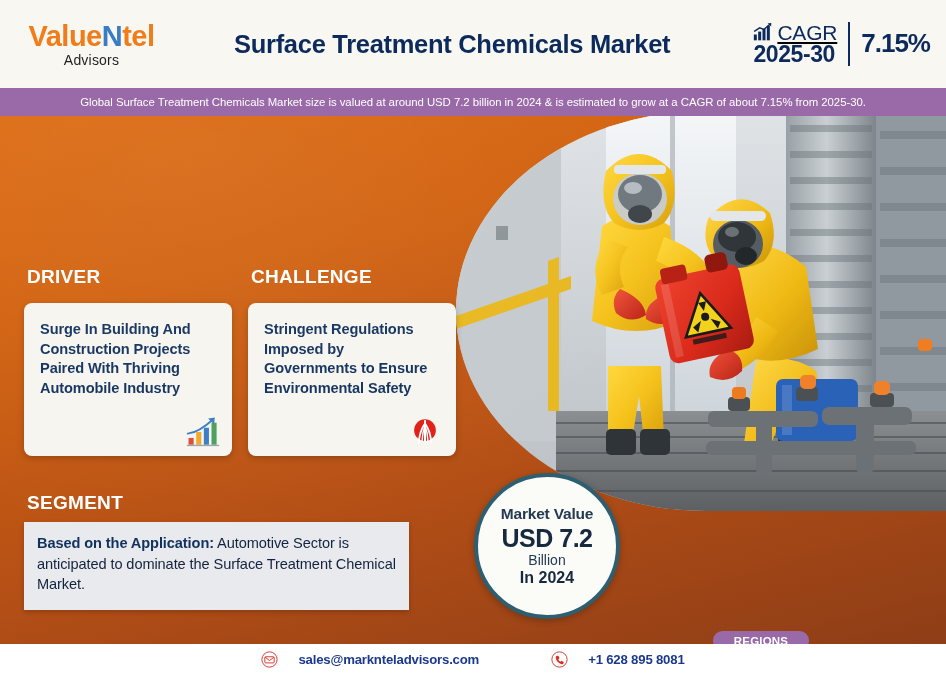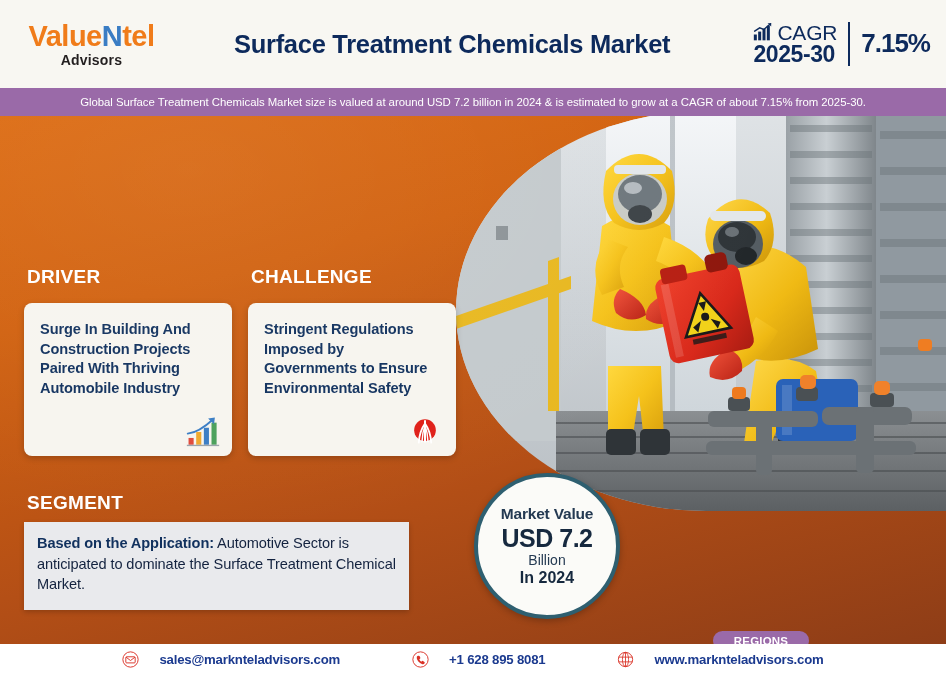--- a/index.html
+++ b/index.html
@@ -22,38 +22,38 @@
   }
   .logo-wrap {
     width:165px; padding-left:18px;
     display:flex; flex-direction:column; align-items:center;
     line-height:1;
   }
   .logo-main { font-size:29px; font-weight:bold; letter-spacing:-0.5px; }
   .logo-mark { color:#F07C1A; }
   .logo-n    { color:#3A7DC4; }
   .logo-tel  { color:#F07C1A; }
-  .logo-sub  { font-size:14px; color:#231f20; margin-top:2px; letter-spacing:0.2px;font-weight:bold; }
+  .logo-sub  { font-size:14px; color:#231f20; margin-top:2px; letter-spacing:0.2px; }
 
   .header-title {
     flex:1;
     text-align:center;
     font-size:25.5px;
     font-weight:bold;
     color:#0d2a5c;
     letter-spacing:-0.3px;
     padding-right:14px;
   }
 
   .cagr-block {
     display:flex; align-items:center;
     padding-right:16px;
   }
   .cagr-left { display:flex; flex-direction:column; align-items:flex-start; line-height:1.02; }
-  .cagr-top { display:flex; align-items:center; gap:4px; }
+  .cagr-top { display:flex; align-items:center; gap:4px;text-decoration:underline; }
   .cagr-word { font-size:21px; color:#0d2a5c; letter-spacing:-0.2px; }
   .cagr-years { font-size:23px; font-weight:bold; color:#0d2a5c; letter-spacing:-0.4px; }
   .cagr-divider { width:2px; height:44px; background:#0d2a5c; margin:0 11px; }
   .cagr-value { font-size:26px; font-weight:bold; color:#0d2a5c; letter-spacing:-1px; }
 
   
   .banner {
     position:absolute; left:0; top:88px; width:946px; height:28px;
     background:#9a6aa8;
     display:flex; align-items:center; justify-content:center;
@@ -428,26 +428,16 @@
     <div class="footer-item">
       <span class="fico">
         <svg viewBox="0 0 20 20" width="17" height="17" aria-hidden="true">
           <circle cx="10" cy="10" r="9" fill="none" stroke="#d93025" stroke-width="1.1"></circle>
           <path d="M7 5.6 q1.6 -.5 2.2 .9 l.6 1.5 q.2 .6 -.4 1 l-.8 .6 q.6 1.8 2.4 3 l.7 -.7 q.5 -.5 1.1 -.2 l1.5 .8 q1.2 .7 .5 2 q-.8 1.5 -2.6 1 q-3 -.8 -5 -3.3 q-2 -2.5 -1.6 -5 q.2 -1.3 1.4 -1.6 Z" fill="#d93025"></path>
         </svg>
       </span>
       <span class="footer-text">+1 628 895 8081</span>
     </div>
 
-    <div class="footer-item">
-      <span class="fico">
-        <svg viewBox="0 0 20 20" width="17" height="17" aria-hidden="true">
-          <circle cx="10" cy="10" r="8.4" fill="none" stroke="#d93025" stroke-width="1.1"></circle>
-          <ellipse cx="10" cy="10" rx="3.6" ry="8.4" fill="none" stroke="#d93025" stroke-width="1"></ellipse>
-          <path d="M1.8 7.2 H18.2 M1.8 12.8 H18.2 M10 1.6 V18.4" stroke="#d93025" stroke-width="1"></path>
-        </svg>
-      </span>
-      <span class="footer-text">www.marknteladvisors.com</span>
-    </div>
 
   </div>
 
 </div>
 
 </body></html>

